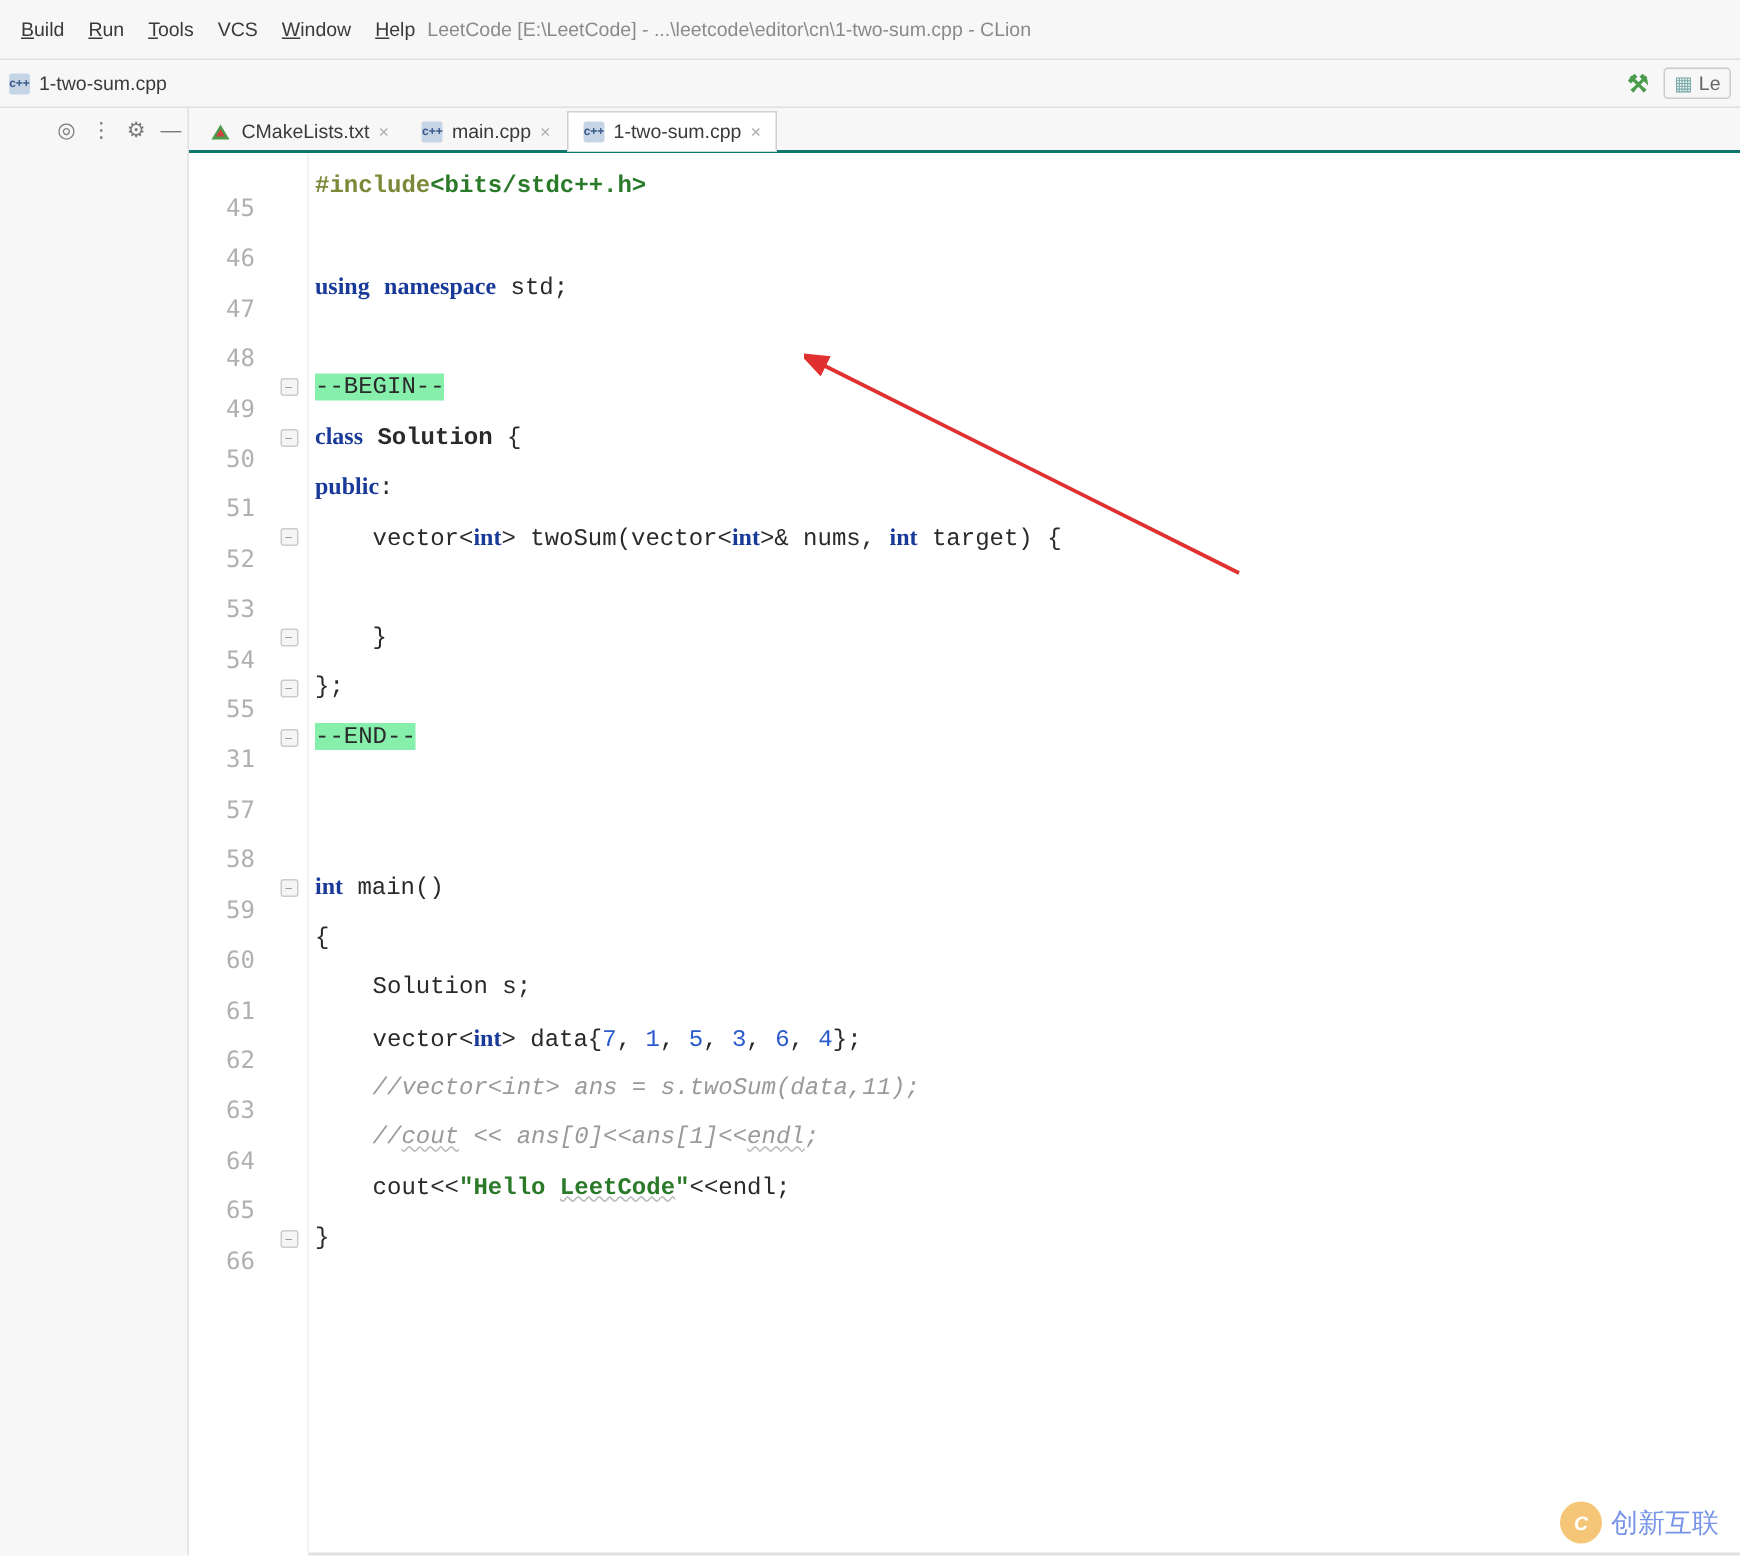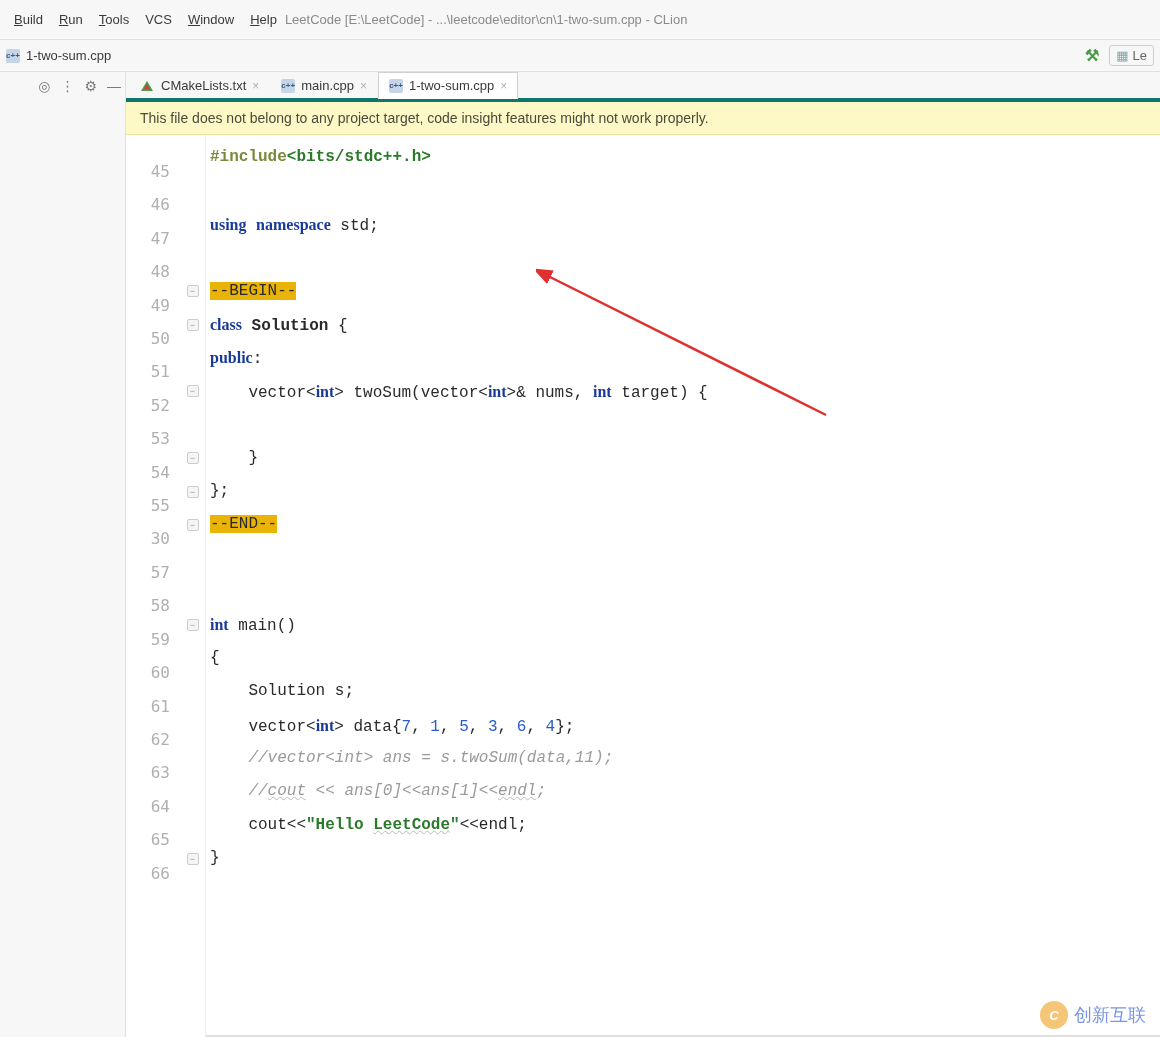--- a/index.html
+++ b/index.html
@@ -16,42 +16,42 @@
   .secondary-right { display: flex; align-items: center; gap: 10px; }
   .hammer-icon { color: #4a9b4a; font-size: 16px; font-weight: bold; }
   .right-panel-btn { display: flex; align-items: center; gap: 4px; padding: 2px 6px; border: 1px solid #ccc; border-radius: 3px; color: #666; }
   
   .main-area { display: flex; height: calc(100% - 62px); }
   .left-toolbar { width: 126px; background: #f7f7f7; border-right: 1px solid #e0e0e0; display: flex; flex-direction: column; align-items: flex-end; padding: 6px 4px; gap: 10px; }
   .tb-row { display: flex; gap: 10px; align-items: center; }
   .tb-icon { color: #7a7a7a; font-size: 14px; }
   
   .editor-zone { flex: 1; display: flex; flex-direction: column; overflow: hidden; }
-  .tabs-row { display: flex; align-items: flex-end; height: 30px; background: #f7f7f7; border-bottom: 4px solid #0f766e; padding-left: 4px; }
+  .tabs-row { display: flex; align-items: flex-end; height: 30px; background: #f7f7f7; border-bottom: 2px solid #0f766e; padding-left: 4px; }
   .tab { display: flex; align-items: center; gap: 6px; padding: 5px 10px; border: 1px solid transparent; border-bottom: none; font-size: 13px; color: #3a3a3a; cursor: default; }
   .tab.active { background: #fff; border-color: #d0d0d0; border-bottom: 1px solid #fff; margin-bottom: -1px; }
   .tab .close-x { color: #b0b0b0; font-size: 12px; }
   .tri-icon { width: 0; height: 0; border-left: 6px solid transparent; border-right: 6px solid transparent; border-bottom: 10px solid; display: inline-block; margin-right: 2px; }
   .cpp-ficon { width: 14px; height: 14px; font-size: 8px; background: #c6d5e6; color: #3a5a8a; display: inline-flex; align-items: center; justify-content: center; border-radius: 2px; font-weight: bold; }
   
   .warning-bar { background: #fdf9c7; color: #4a4a3a; padding: 8px 14px; font-size: 14px; border-bottom: 1px solid #e8e4a8; position: relative; }
   
   .editor-body { display: flex; flex: 1; position: relative; overflow: hidden; }
   .gutter { width: 54px; background: #fff; text-align: right; padding: 20px 10px 0 0; color: #b0b0b0; font-family: Consolas, monospace; font-size: 16px; line-height: 33.4px; user-select: none; }
   .fold-col { width: 26px; background: #fff; border-right: 1px solid #eee; padding-top: 6px; }
   .fold-col .fold { height: 33.4px; display: flex; align-items: center; justify-content: center; color: #ccc; font-size: 10px; }
   .fold-mark { width: 12px; height: 12px; border: 1px solid #ccc; border-radius: 2px; background: #f5f5f5; display: flex; align-items: center; justify-content: center; font-size: 9px; color: #999; }
   
   .code { flex: 1; padding: 6px 0 0 4px; font-family: Consolas, "Courier New", monospace; font-size: 16px; line-height: 33.4px; white-space: pre; color: #2a2a2a; position: relative; overflow: hidden; }
   .code .line { height: 33.4px; }
   .kw-dir { color: #7a8a3a; font-weight: bold; }
   .kw-hdr { color: #2a7a2a; font-weight: bold; }
   .kw { color: #1a3a9a; font-weight: bold; font-family: Liberation Serif, serif; }
   .kw-nb { font-weight: bold; }
-  .mk { background: #eab308; }
+  .mk { background: #86efac; }
   .num { color: #2a5acc; }
   .cmt { color: #9a9a9a; font-style: italic; }
   .str { color: #2a7a2a; font-weight: bold; }
   .wavy { text-decoration: underline wavy #bbb; text-decoration-thickness: 1px; }
   
   .arrow { position: absolute; left: 410px; top: 132px; pointer-events: none; }
   
   .watermark { position: absolute; bottom: 8px; right: 14px; display: flex; align-items: center; gap: 6px; opacity: 0.6; }
   .watermark .wm-logo { width: 28px; height: 28px; background: #f0a020; border-radius: 50%; display: flex; align-items: center; justify-content: center; font-weight: bold; color: #fff; font-style: italic; }
   .watermark .wm-text { color: #1d4ed8; font-size: 18px; }
@@ -105,38 +105,35 @@
           <span>main.cpp</span>
           <span class="close-x">×</span>
         </div>
         <div class="tab active">
           <span class="cpp-ficon">c++</span>
           <span>1-two-sum.cpp</span>
           <span class="close-x">×</span>
         </div>
       </div>
 
-    <div class="warning-bar">
-      <span>This file does not belong to any project target, code insight features might not work properly.</span>
-    </div>
 
     <div class="editor-body">
       <div class="gutter" id="gutter">
           <div>45</div>
           <div>46</div>
           <div>47</div>
           <div>48</div>
           <div>49</div>
           <div>50</div>
           <div>51</div>
           <div>52</div>
           <div>53</div>
           <div>54</div>
           <div>55</div>
-          <div>30</div>
+          <div>31</div>
           <div>57</div>
           <div>58</div>
           <div>59</div>
           <div>60</div>
           <div>61</div>
           <div>62</div>
           <div>63</div>
           <div>64</div>
           <div>65</div>
           <div>66</div>

